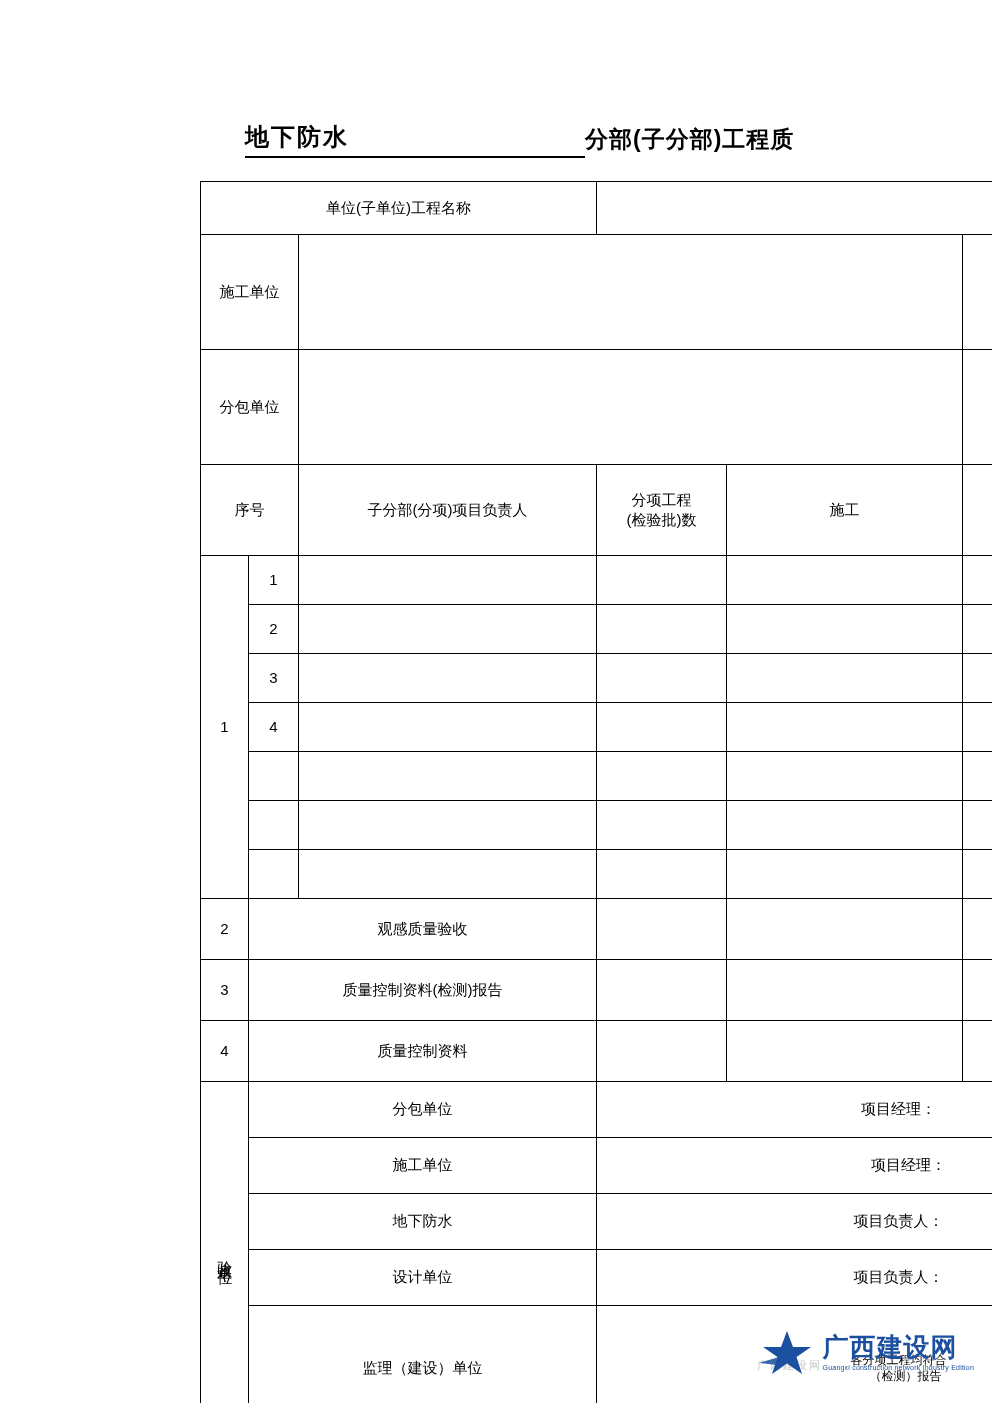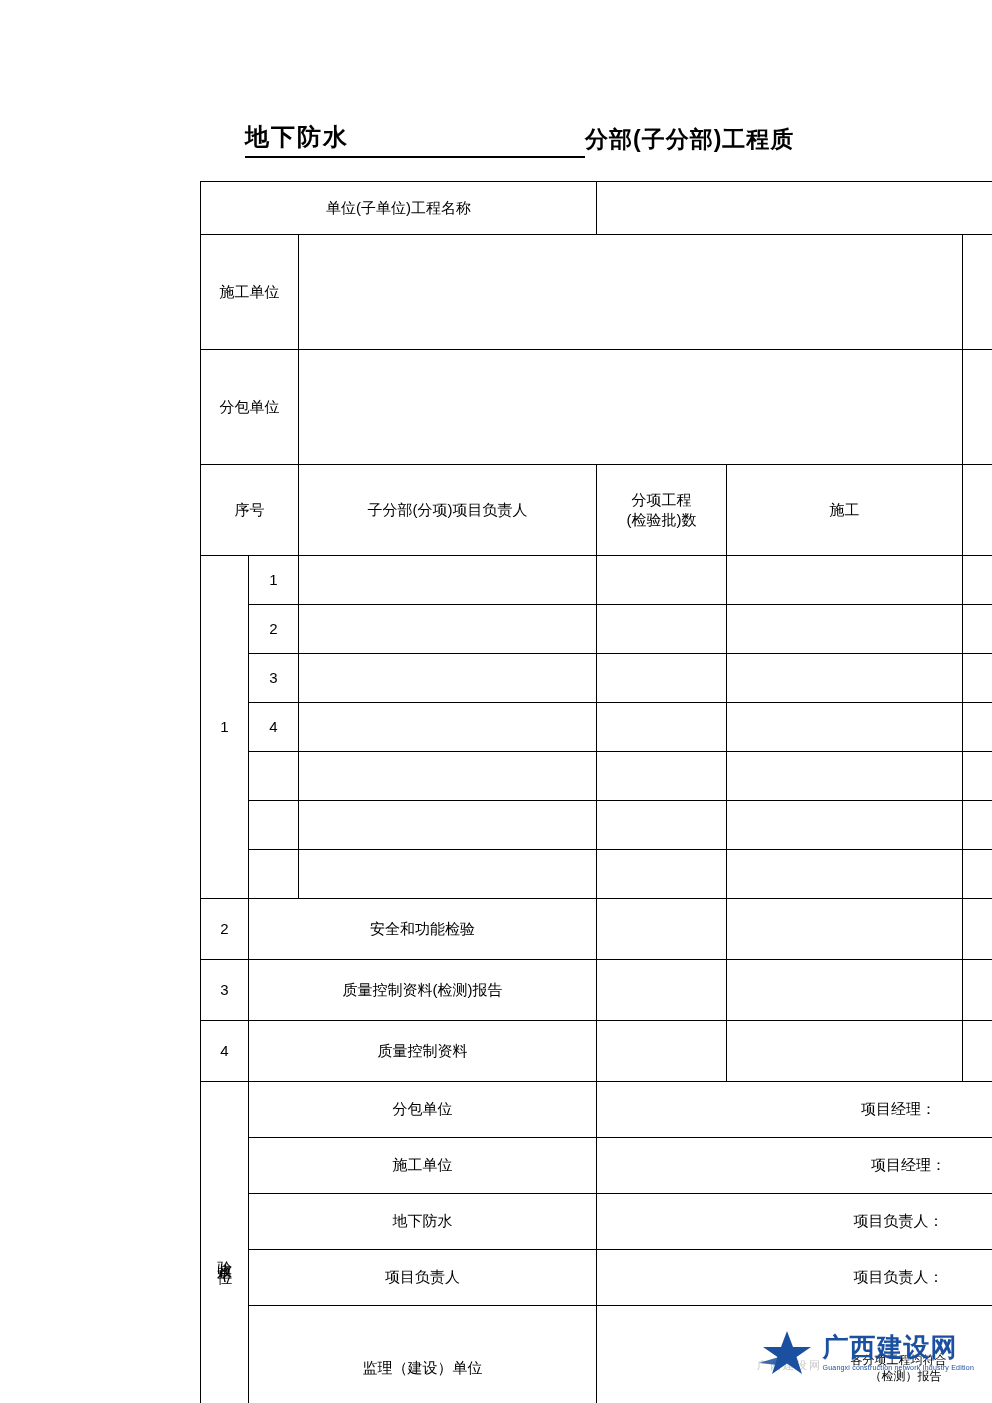--- a/index.html
+++ b/index.html
@@ -228,21 +228,21 @@
   <tr>
     <td style="height:44px"></td>
     <td></td>
     <td></td>
     <td></td>
     <td></td>
   </tr>
 
   <tr>
     <td style="height:56px">2</td>
-    <td colspan="2" class="lbl-left">安全和功能检验</td>
+    <td colspan="2" class="lbl-left">观感质量验收</td>
     <td></td>
     <td></td>
     <td></td>
   </tr>
   <tr>
     <td style="height:56px">3</td>
     <td colspan="2" class="lbl-left">质量控制资料(检测)报告</td>
     <td></td>
     <td></td>
     <td></td>
@@ -264,21 +264,21 @@
   </tr>
   <tr>
     <td colspan="2" style="height:51px">施工单位</td>
     <td colspan="3" class="lbl-left" style="padding-left:24px">项目经理：</td>
   </tr>
   <tr>
     <td colspan="2" style="height:51px">地下防水</td>
     <td colspan="3" class="lbl-left">项目负责人：</td>
   </tr>
   <tr>
-    <td colspan="2" style="height:51px">项目负责人</td>
+    <td colspan="2" style="height:51px">设计单位</td>
     <td colspan="3" class="lbl-left">项目负责人：</td>
   </tr>
   <tr>
     <td colspan="2" style="height:120px">监理（建设）单位</td>
     <td colspan="3" class="note">
       <span class="indent">各分项工程均符合</span>
       <span class="indent" style="margin-left:14px">（检测）报告</span>
     </td>
   </tr>
 </tbody>

